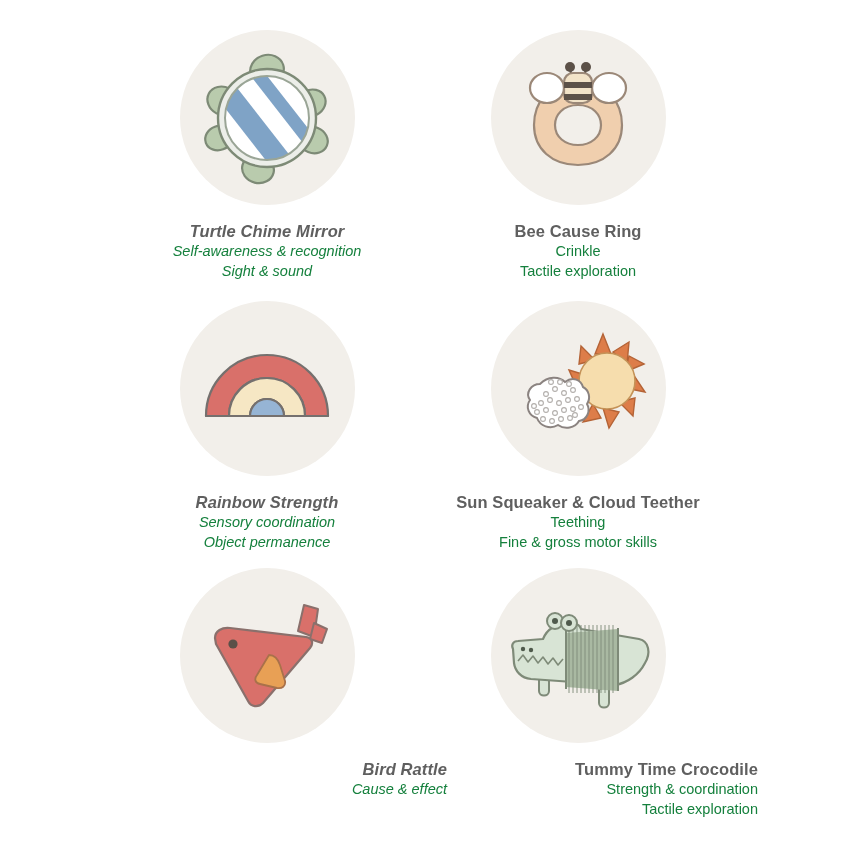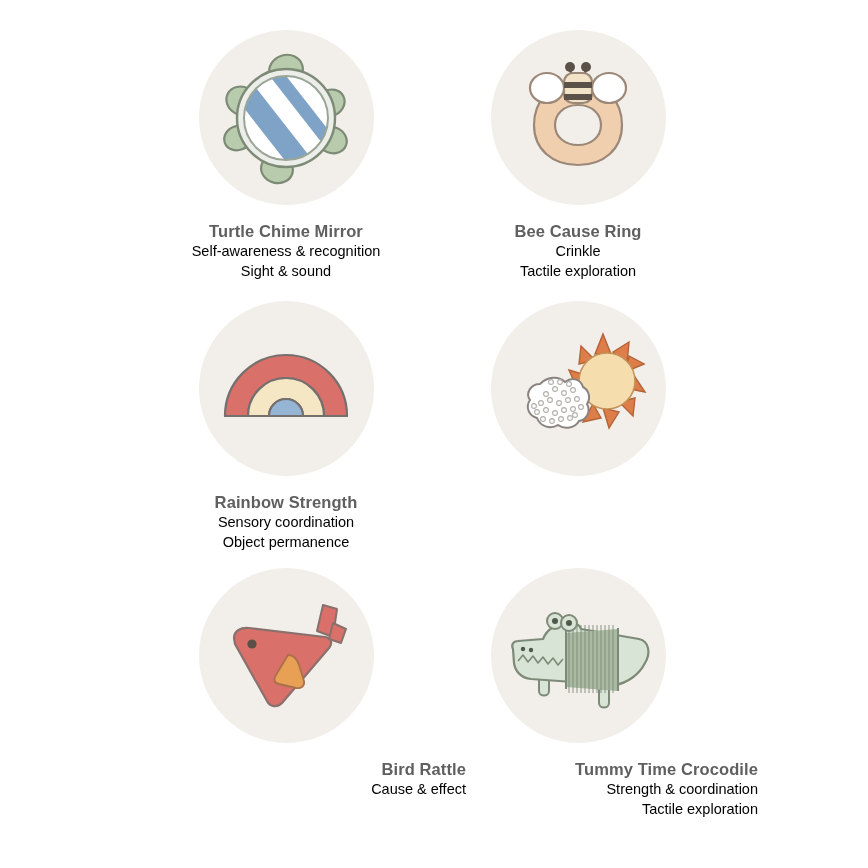--- a/index.html
+++ b/index.html
@@ -18,21 +18,21 @@
     position: relative;
     width: 868px;
     height: 868px;
     box-sizing: border-box;
   }
   .card {
     position: absolute;
     width: 360px;
     text-align: center;
   }
-  .card-col-left  { left: 106px; }
+  .card-col-left  { left: 87px; font-style: italic; }
   .card-col-right { left: 398px; }
   .card-row-1 { top: 30px; }
   .card-row-2 { top: 301px; }
   .card-row-3 { top: 568px; text-align: right; }
 
   .media {
     width: 175px;
     height: 175px;
     margin: 0 auto;
     border-radius: 50%;
@@ -48,21 +48,21 @@
   .title {
     font-size: 16.5px;
     font-weight: bold;
     color: #5f5f5f;
     line-height: 1.28;
     letter-spacing: .1px;
   }
   .sub {
     font-size: 14.5px;
     font-weight: normal;
-    color: #000000;
+    color: #15803d;
     line-height: 1.36;
   }
   .sub:first-of-type { margin-top: 5px; }
 </style>
 </head>
 <body>
 
 <div class="grid">
 
   <div class="card card-col-left card-row-1">
@@ -179,20 +179,25 @@
             <circle cx="58" cy="105" r="2.4"></circle>
           <circle cx="67" cy="104" r="2.4"></circle>
             <circle cx="48" cy="68" r="2.4"></circle>
             <circle cx="57" cy="68" r="2.4"></circle>
           <circle cx="66" cy="70" r="2.4"></circle>
             <circle cx="31" cy="92" r="2.4"></circle>
             <circle cx="72" cy="101" r="2.4"></circle>
         </g>
       </svg>
     </div>
+    <div class="caption">
+      <div class="title">Sun Squeaker &amp; Cloud Teether</div>
+      <div class="sub">Teething</div>
+      <div class="sub">Fine &amp; gross motor skills</div>
+    </div>
   </div>
 
   <div class="card card-col-left card-row-3">
     <div class="media">
       <svg width="150" height="150" viewBox="0 0 150 150">
         <path d="M112 24 L126 28 L122 56 L106 50 Z" fill="#d9706a" stroke="#8a706c" stroke-width="2" stroke-linejoin="round"></path>
         <path d="M122 42 L135 48 L130 62 L118 58 Z" fill="#d9706a" stroke="#8a706c" stroke-width="2" stroke-linejoin="round"></path>
         <path d="M23 57 C23 50 30 46 38 47 L114 56 C120 57 122 62 118 67 L71 122 C66 127 59 126 56 120 L24 63 Z" fill="#d9706a" stroke="#8a706c" stroke-width="2.2" stroke-linejoin="round"></path>
         <circle cx="41" cy="63" r="4.6" fill="#5a5048"></circle>
         <path d="M77 74 C82 74 86 78 88 84 L93 100 C94 105 90 108 85 107 L68 103 C63 102 62 98 65 94 Z" fill="#e8a055" stroke="#a9714a" stroke-width="1.8" stroke-linejoin="round"></path>

